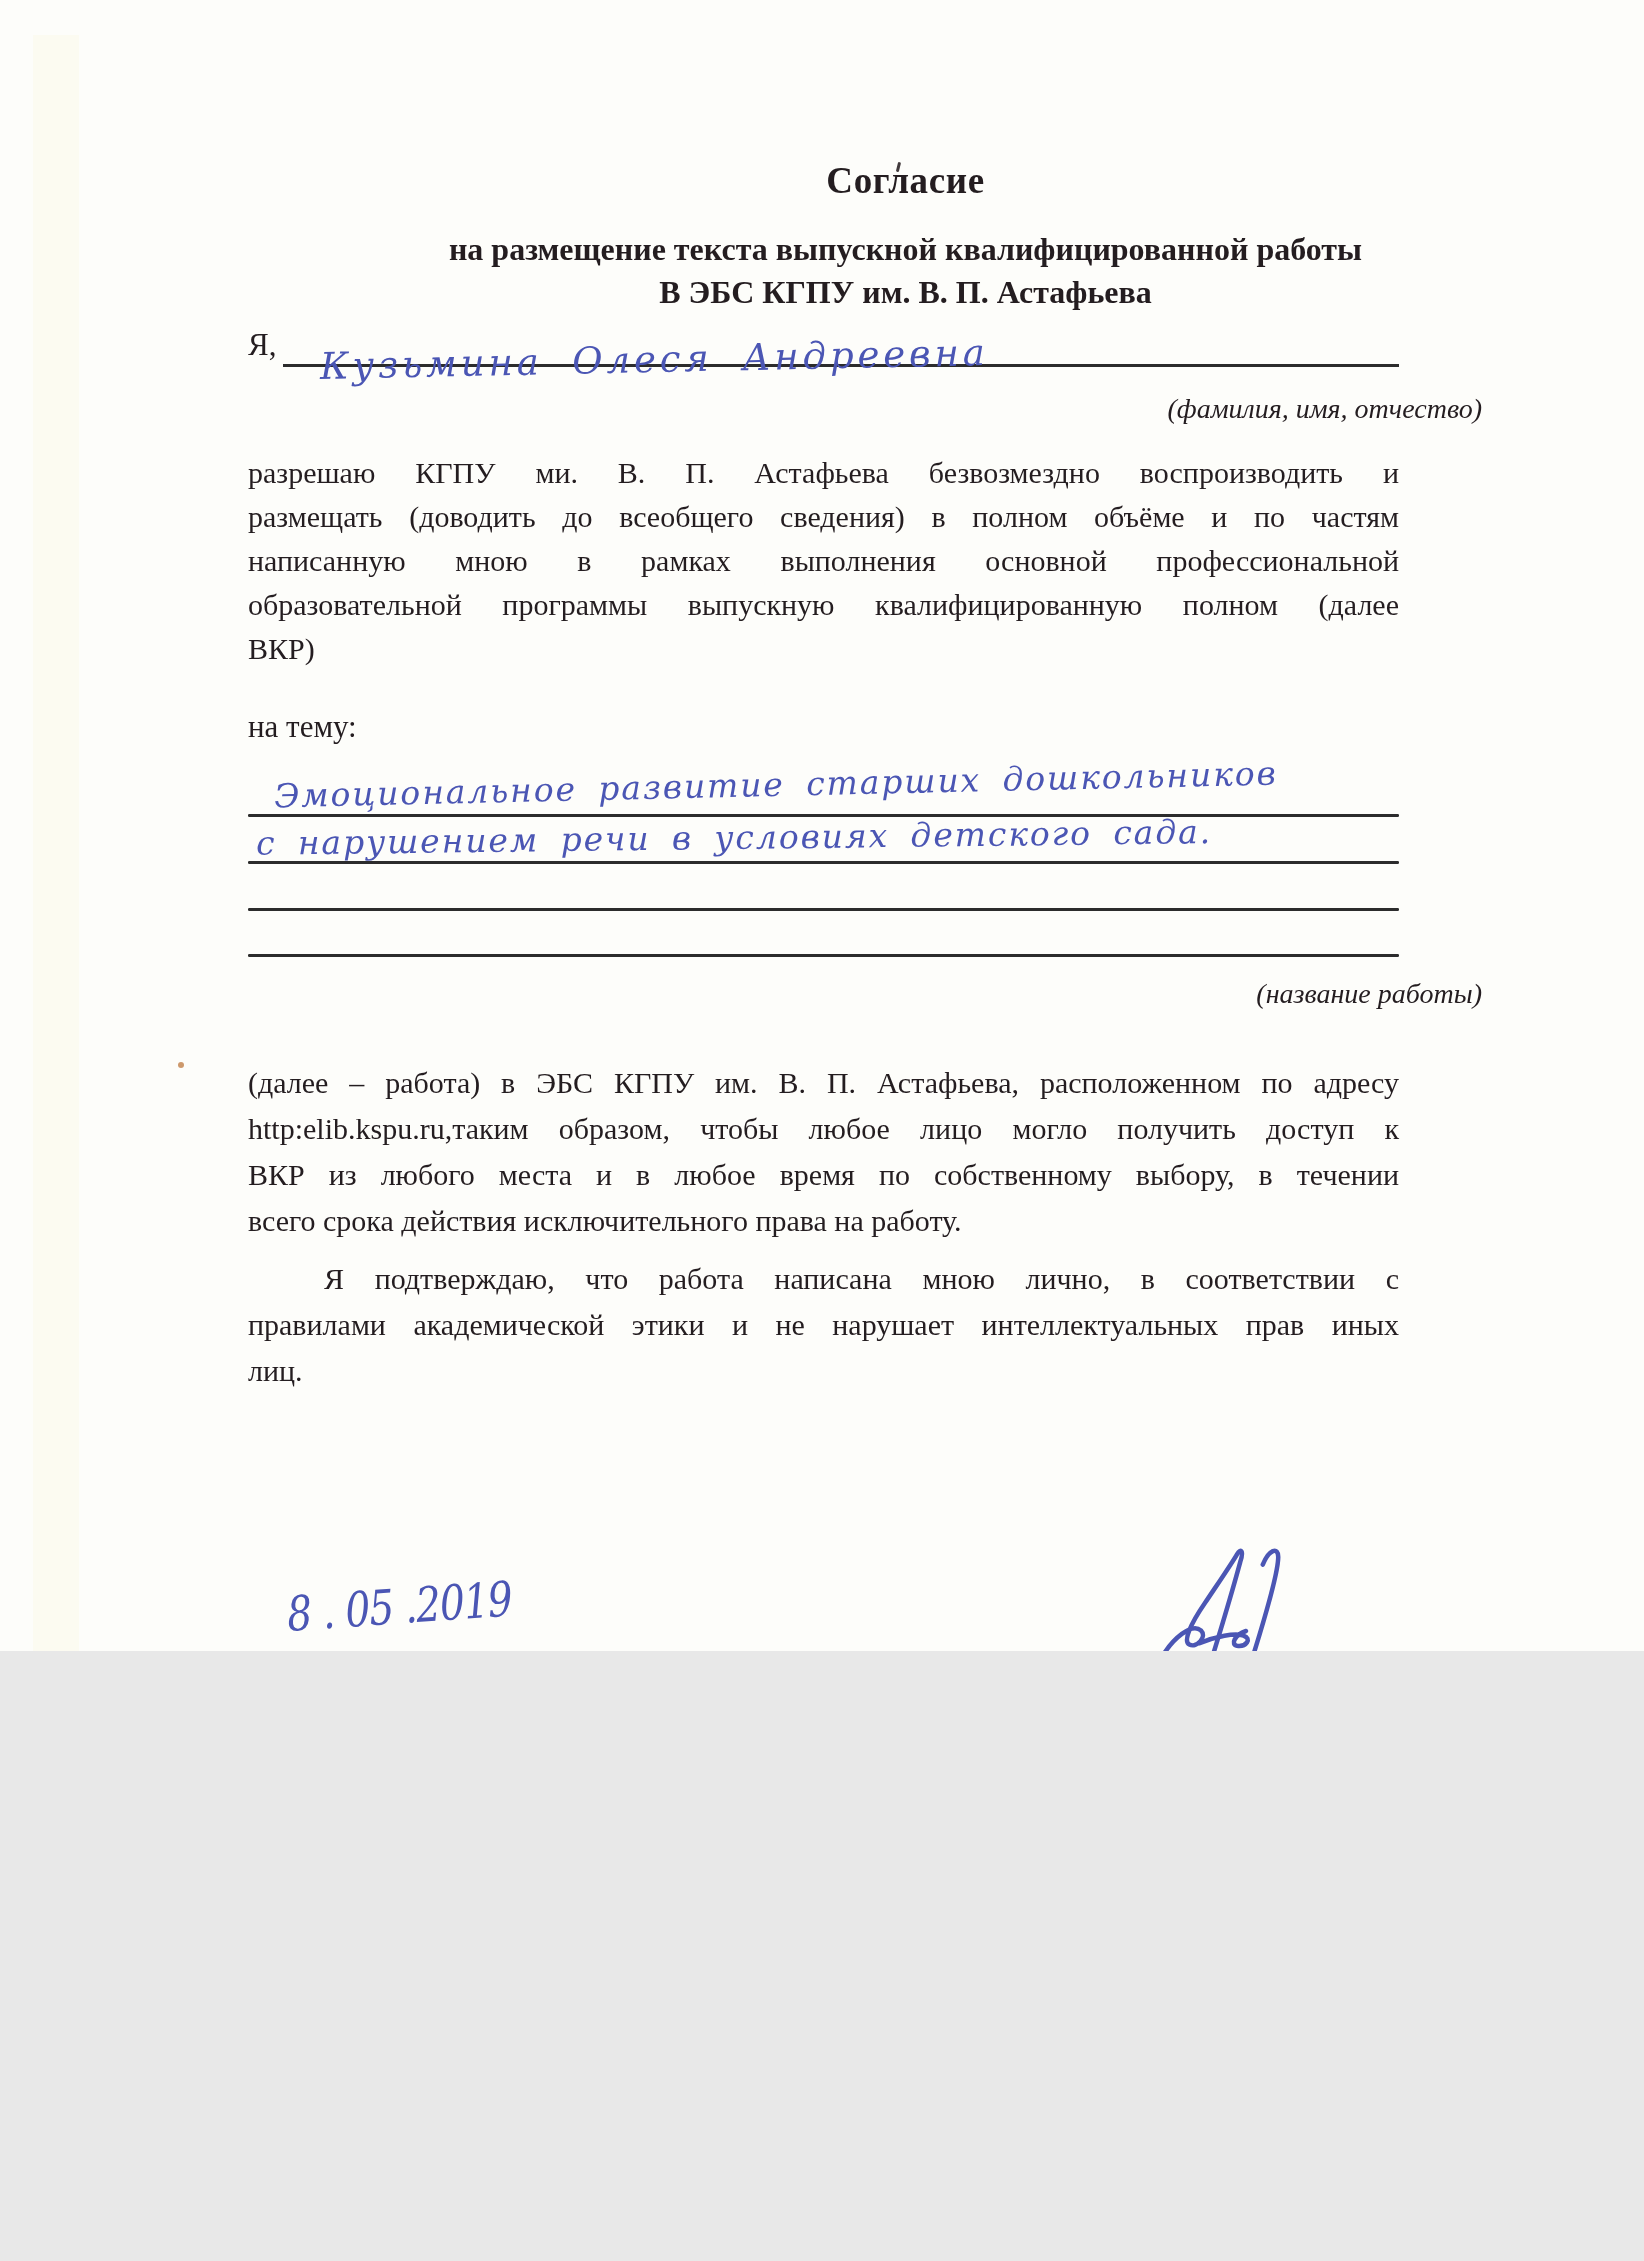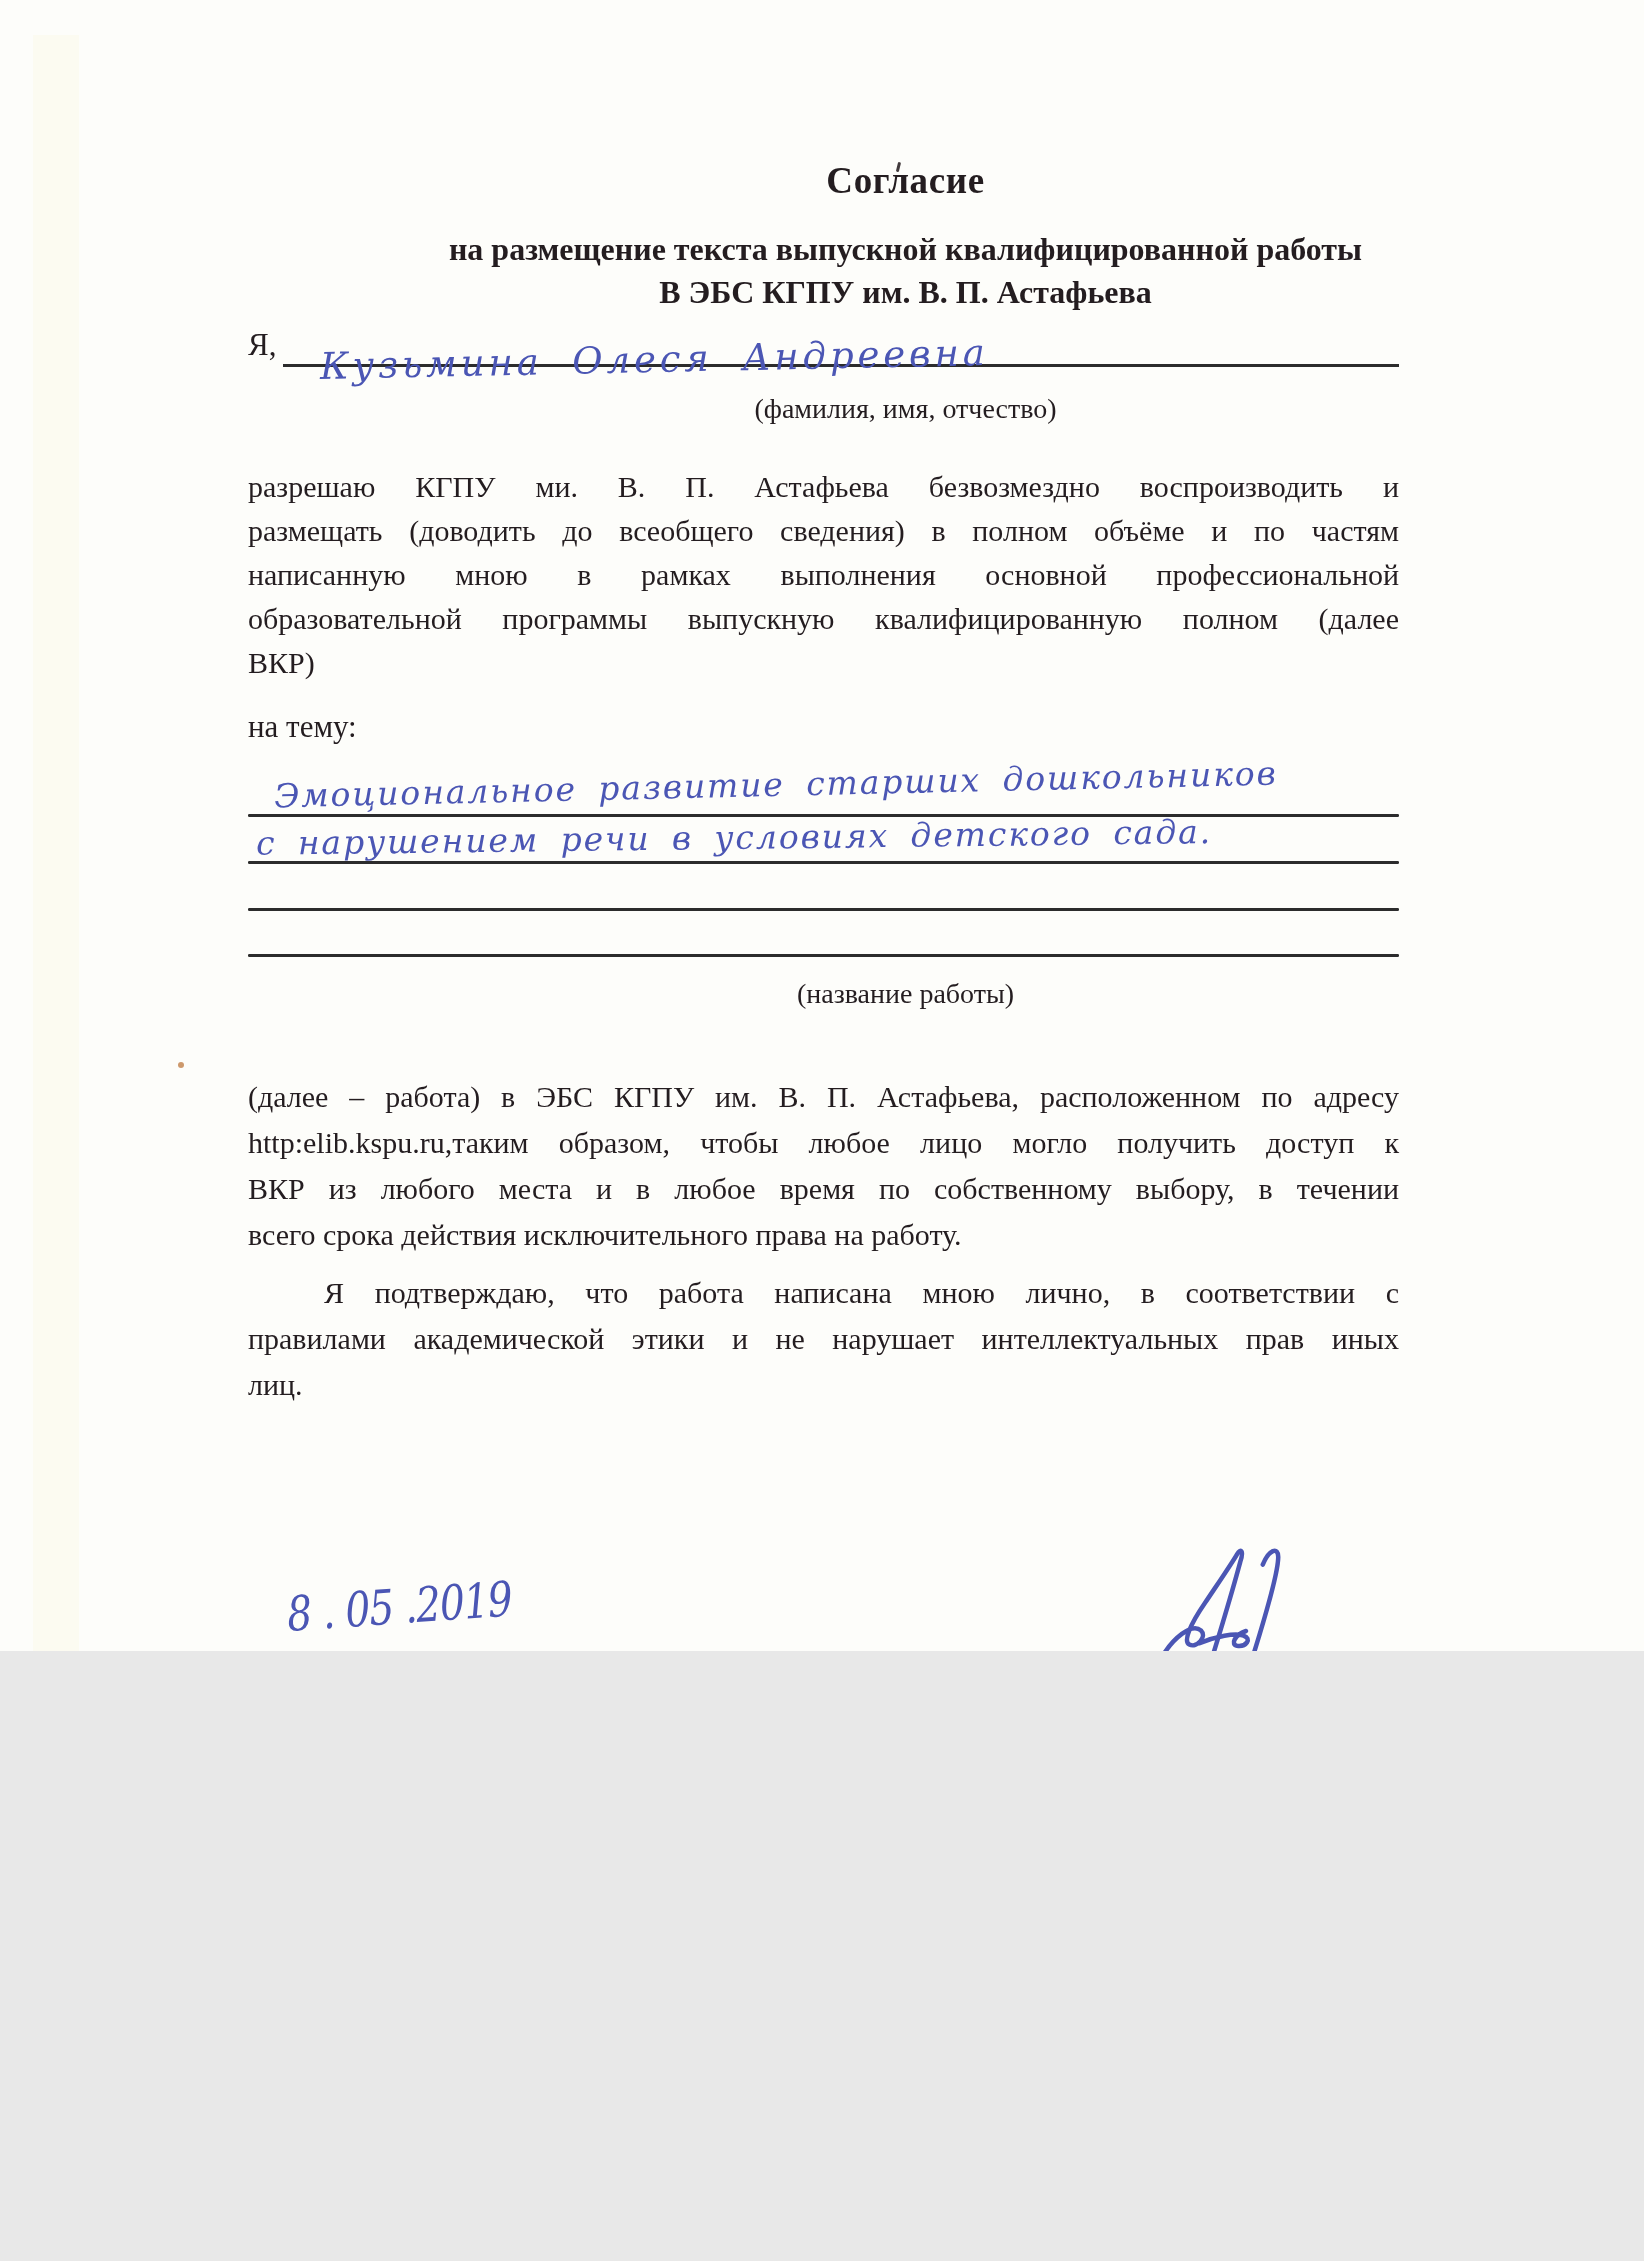--- a/index.html
+++ b/index.html
@@ -41,24 +41,24 @@
   }
   .hw{
     font-family:"DejaVu Serif", serif;font-style:italic;
     color:var(--ink,#4b56b4);
   }
   .hw-name{
     position:absolute;left:37px;bottom:-17px;
     font-size:37px;letter-spacing:3.9px;word-spacing:14px;
     transform:rotate(-1.2deg);white-space:nowrap;
   }
-  .caption{font-size:28px;}
+  .caption{font-style:italic;font-size:28px;text-align:right;}
   .caption-fio{top:393px;}
   .caption-work{top:978px;}
-  .para{font-size:30px;text-align:justify;margin-top:14px;}
+  .para{font-size:30px;text-align:justify;}
   .para .tline{text-align:justify;text-align-last:justify;}
   .para .tline.last{text-align-last:left;}
   .para1{top:451px;line-height:44px;}
   .para2{top:1060px;line-height:46px;}
   .para3{top:1256px;line-height:46px;}
   .para3 .tline:first-child{text-indent:76px;}
   .topic-label{top:709px;font-size:31px;}
   .rule{
     position:absolute;left:248px;width:1151px;height:3.2px;
     background:var(--rule,#2c2c2c);border-radius:1.3px;

